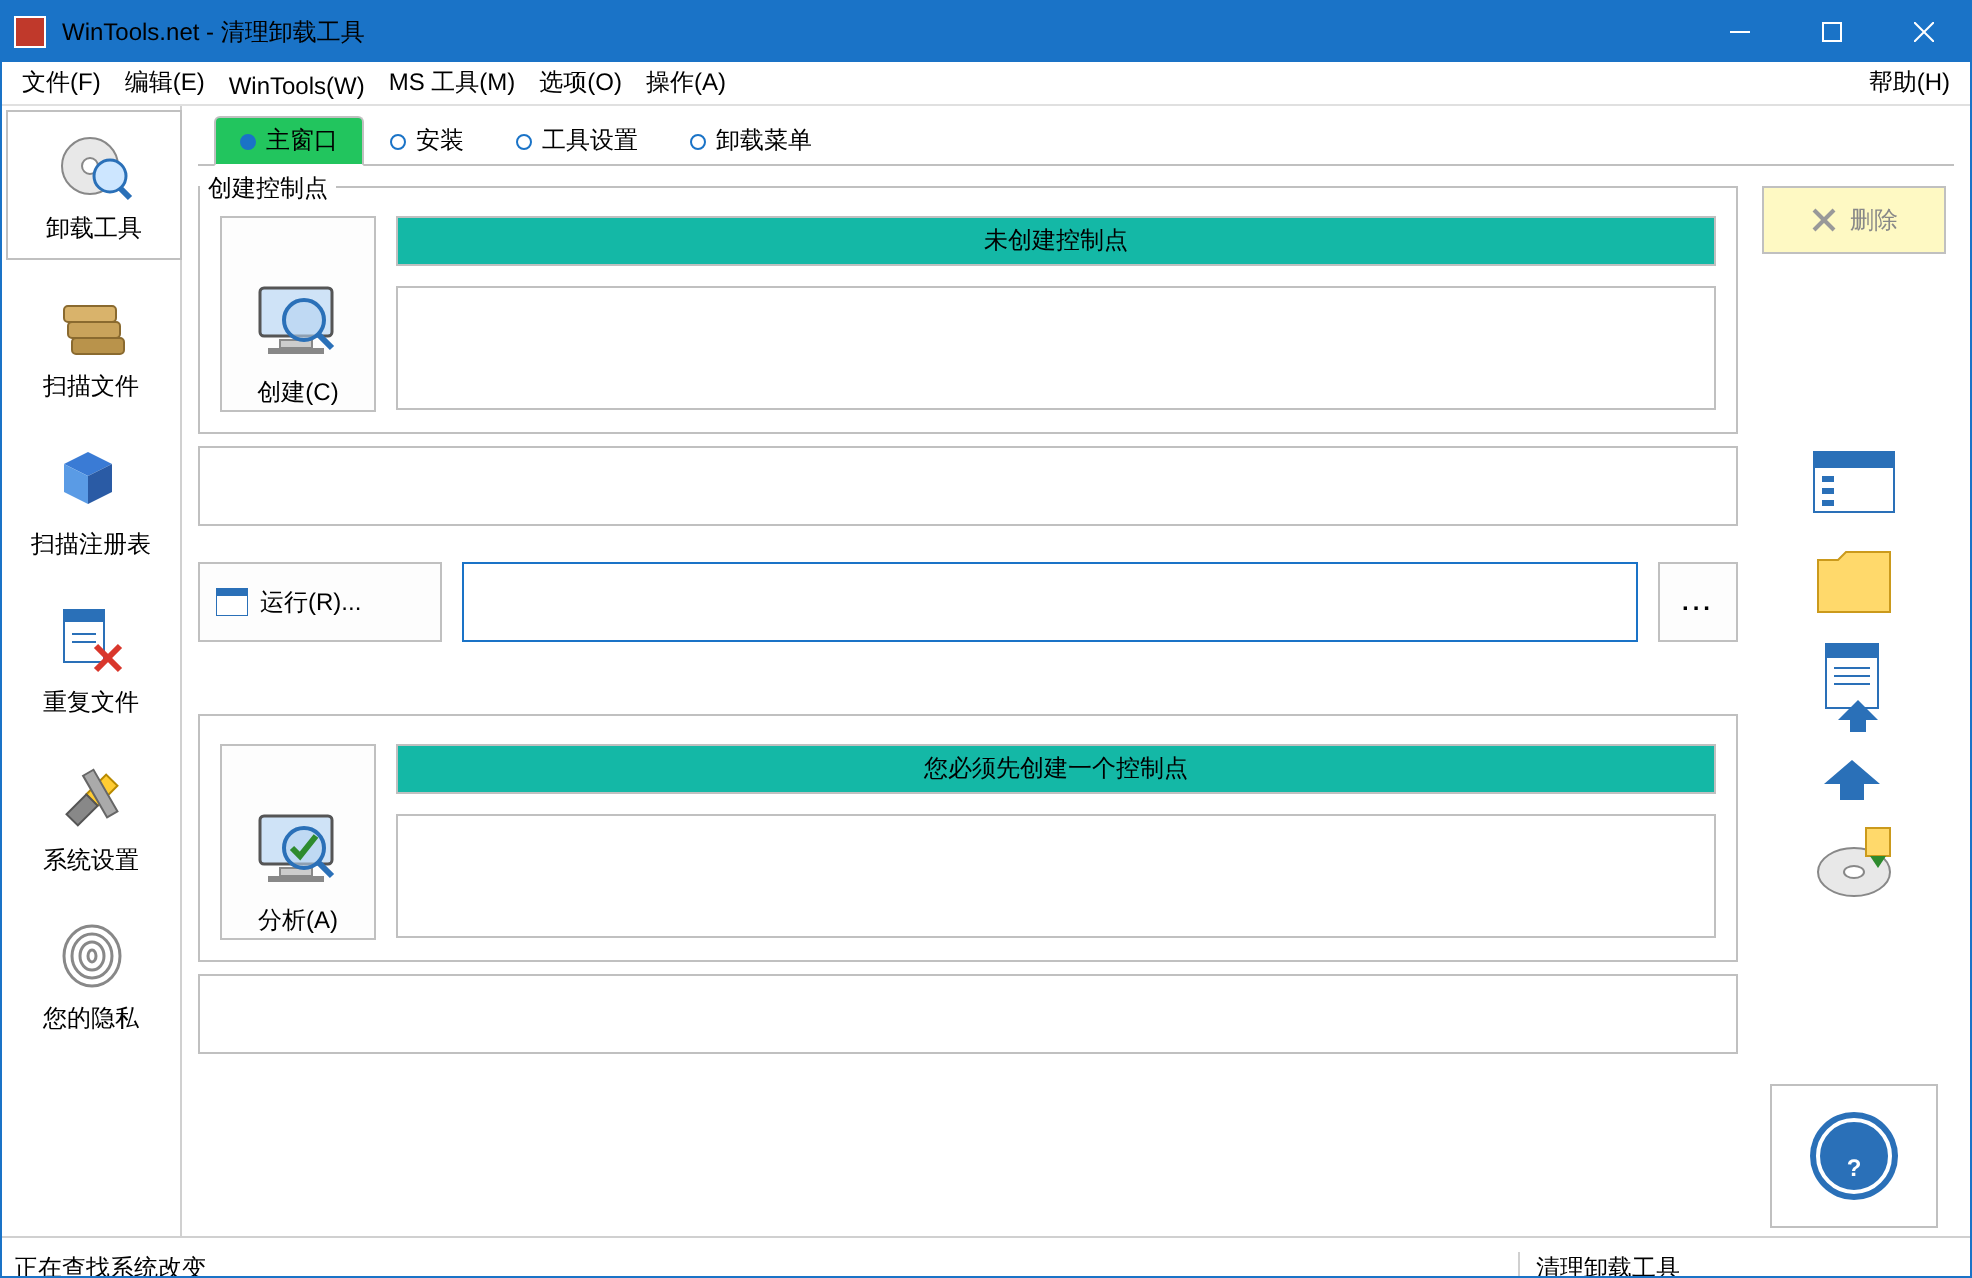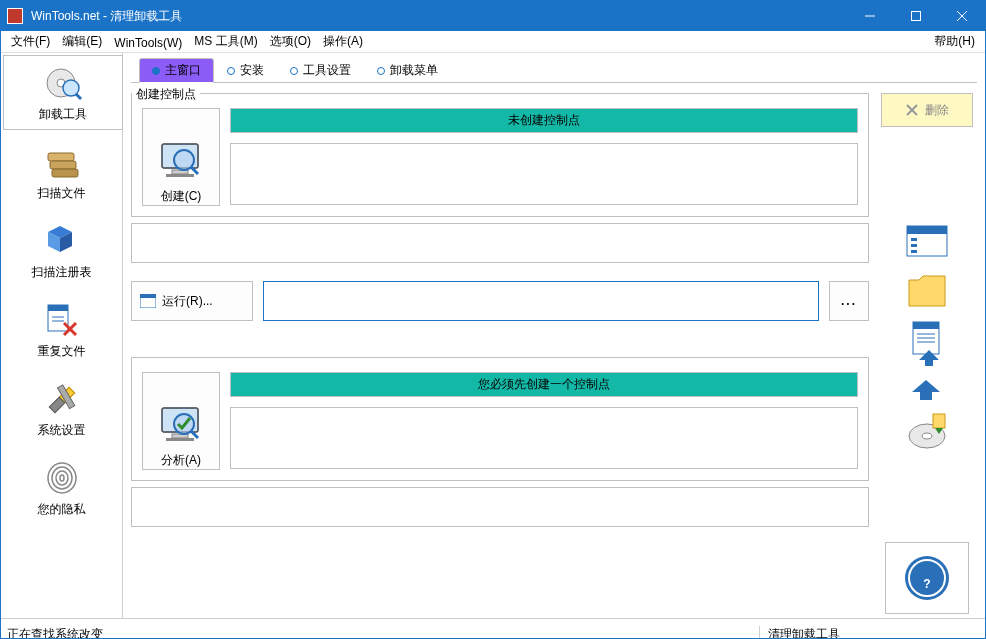--- a/index.html
+++ b/index.html
@@ -1,33 +1,33 @@
 <!DOCTYPE html>
 <html><head>
 <meta charset="utf-8">
 <style>
 * { box-sizing: border-box; margin: 0; padding: 0; font-family: "Microsoft YaHei", "Segoe UI", sans-serif; font-size: 12px; }
 body { background: #fff; width: 986px; height: 639px; overflow: hidden; border: 1px solid #1a73c7; }
-.titlebar { height: 30px; background: #1a73c7; display: flex; align-items: center; color: #ffffff; }
+.titlebar { height: 30px; background: #1a73c7; display: flex; align-items: center; color: #000000; }
 .titlebar .appicon { width: 16px; height: 16px; margin: 0 6px; background: #c0392b; border: 1px solid #fff; }
 .titlebar .title { flex: 1; padding-left: 2px; }
 .titlebar .winbtn { width: 46px; height: 30px; display: flex; align-items: center; justify-content: center; color: #fff; }
 .menubar { height: 22px; background: #fff; border-bottom: 1px solid #e0e0e0; display: flex; align-items: flex-end; padding: 0 4px; }
 .menubar .menuitem { padding: 2px 6px; cursor: default; }
 .menubar .menuspacer { flex: 1; }
 .mainwrap { display: flex; height: 565px; }
-.sidebar { width: 122px; border-right: 1px solid #d0d0d0; display: flex; flex-direction: column; background: #fff; }
+.sidebar { width: 90px; border-right: 1px solid #d0d0d0; display: flex; flex-direction: column; background: #fff; }
 .sideitem { display: flex; flex-direction: column; align-items: center; justify-content: center; padding: 8px 0 6px 0; cursor: default; border: 1px solid transparent; margin: 2px; }
 .sideitem.active { background: #fff; border: 1px solid #c0c0c0; border-top-right-radius: 0; border-bottom-right-radius: 0; margin-right: -1px; }
 .sideitem .sicon { width: 40px; height: 38px; display: flex; align-items: center; justify-content: center; }
 .sideitem .slabel { margin-top: 4px; }
 .content { flex: 1; display: flex; flex-direction: column; position: relative; }
 .tabs { height: 24px; display: flex; align-items: flex-end; padding-left: 8px; border-bottom: 1px solid #c0c0c0; margin: 6px 8px 0 8px; }
 .tab { display: flex; align-items: center; padding: 3px 12px; border: 1px solid transparent; border-bottom: none; gap: 5px; cursor: default; }
-.tab.active { border: 1px solid #c0c0c0; border-bottom: 1px solid #fff; margin-bottom: -1px; background: #8b5cf6; border-radius: 3px 3px 0 0; padding-left: 12px; }
+.tab.active { border: 1px solid #c0c0c0; border-bottom: 1px solid #fff; margin-bottom: -1px; background: #22c55e; border-radius: 3px 3px 0 0; padding-left: 12px; }
 .tab .tabdot { width: 8px; height: 8px; border-radius: 50%; border: 1.5px solid #1a73c7; }
 .tab.active .tabdot { background: #1a73c7; }
 .contentbody { flex: 1; display: flex; padding: 4px 8px 0 8px; gap: 8px; }
 .centerpane { flex: 1; display: flex; flex-direction: column; }
 .rightpane { width: 100px; display: flex; flex-direction: column; align-items: center; }
 .deletebtn { width: 92px; height: 34px; border: 1px solid #c0c0c0; background: #fef9c3; display: flex; align-items: center; justify-content: center; gap: 6px; color: #888; margin: 6px 0; }
 .iconstack { flex: 1; display: flex; flex-direction: column; align-items: center; justify-content: center; gap: 10px; }
 .helpbtn { width: 84px; height: 72px; border: 1px solid #c0c0c0; background: #fff; display: flex; align-items: center; justify-content: center; margin-bottom: 4px; }
 .groupbox { border: 1px solid #c0c0c0; margin: 6px 0; position: relative; padding: 14px 10px 10px 10px; display: flex; gap: 10px; align-items: flex-start; }
 .groupbox .glabel { position: absolute; top: -8px; left: 0; background: #fff; padding: 0 4px; }

